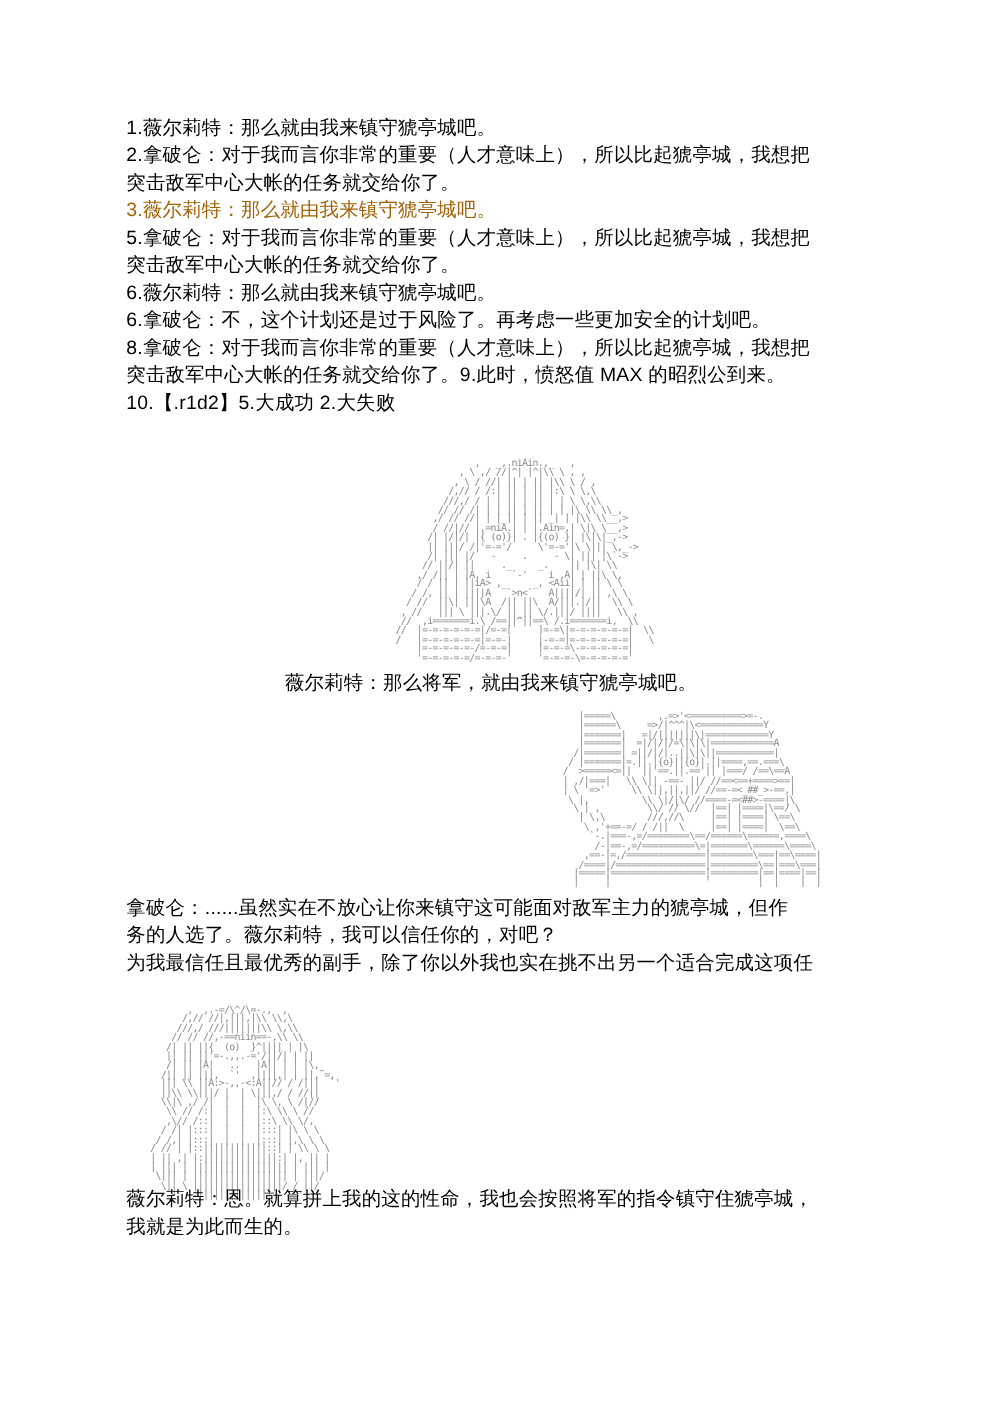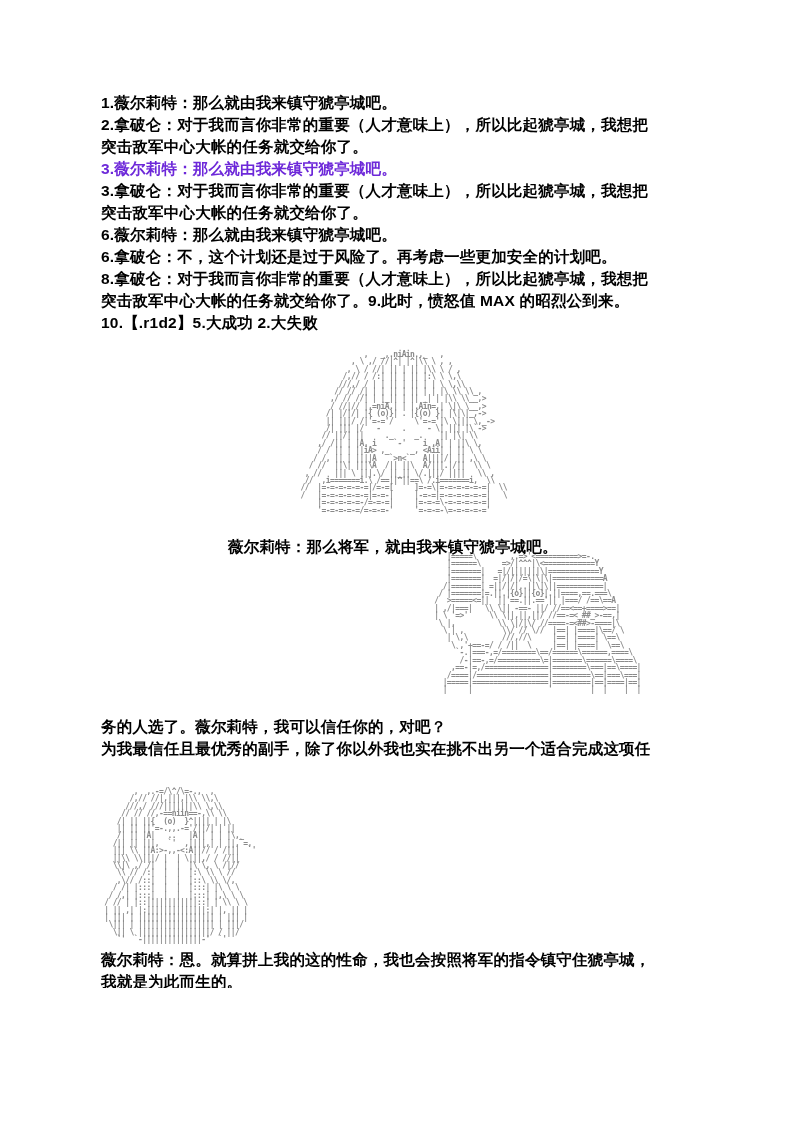--- a/index.html
+++ b/index.html
@@ -1,24 +1,24 @@
 <!DOCTYPE html>
 <html><head>
 <meta charset="utf-8">
 <style>
   html,body{margin:0;padding:0;background:#ffffff;}
   .page{
     position:relative;width:800px;height:988px;background:#ffffff;
-    font-family:"Liberation Sans","DejaVu Sans",sans-serif;color:#000000;overflow:hidden;font-weight:bold;
+    font-family:"Liberation Sans","DejaVu Sans",sans-serif;color:#000000;overflow:hidden;
   }
   .txt{font-size:15.5px;line-height:22px;white-space:nowrap;letter-spacing:0.2px;}
   .toplist{position:absolute;left:101px;top:92px;}
-  .red{color:#6d28d9;}
+  .red{color:#a16207;}
   .aa{
-    position:absolute;margin:0;padding:0;
+    position:absolute;margin:16px;padding:0;
     font-family:"DejaVu Sans Mono",monospace;
     font-size:8px;line-height:7.4px;letter-spacing:-0.6px;
     color:#8a8a8a;white-space:pre;
   }
   .aa1{left:292px;top:351px;}
   .aa2{left:430px;top:553px;}
   .aa3{left:100px;top:788px;}
   .caption{position:absolute;left:228px;top:536px;}
   .para{position:absolute;left:101px;top:716px;}
   .final{position:absolute;left:101px;top:949px;}
@@ -26,21 +26,21 @@
 </head>
 <body>
 
 <div class="page">
 
   <div class="toplist">
     <div class="txt">1.薇尔莉特：那么就由我来镇守猇亭城吧。</div>
     <div class="txt">2.拿破仑：对于我而言你非常的重要（人才意味上），所以比起猇亭城，我想把</div>
     <div class="txt">突击敌军中心大帐的任务就交给你了。</div>
     <div class="txt red">3.薇尔莉特：那么就由我来镇守猇亭城吧。</div>
-    <div class="txt">3.拿破仑：对于我而言你非常的重要（人才意味上），所以比起猇亭城，我想把</div>
+    <div class="txt">5.拿破仑：对于我而言你非常的重要（人才意味上），所以比起猇亭城，我想把</div>
     <div class="txt">突击敌军中心大帐的任务就交给你了。</div>
     <div class="txt">6.薇尔莉特：那么就由我来镇守猇亭城吧。</div>
     <div class="txt">6.拿破仑：不，这个计划还是过于风险了。再考虑一些更加安全的计划吧。</div>
     <div class="txt">8.拿破仑：对于我而言你非常的重要（人才意味上），所以比起猇亭城，我想把</div>
     <div class="txt">突击敌军中心大帐的任务就交给你了。9.此时，愤怒值 MAX 的昭烈公到来。</div>
     <div class="txt">10.【.r1d2】5.大成功 2.大失败</div>
   </div>
 
   <pre class="aa aa1">                 ,   _,.niAin.,_   ,
               , \ ,/ //|^| |^|\\ \ , ,
@@ -81,20 +81,21 @@
     | \,\        ///,//\     |==| |====| \==\
      \ ,'+==-=/ / /||  \     |==| |====|  \==\
       `-.|===-,=/========\==/======\======,====\
        /-|==-,=/==========\=|=======\======\====\
      ,==-|=,/===============|========\===|==\====|
     /====|/=================|=========\==|===\===|
    |=====|==================|=========|==|====|==|
    |     |                  '         |  |    |  |</pre>
 
   <div class="para">
+    <div class="txt">拿破仑：......虽然实在不放心让你来镇守这可能面对敌军主力的猇亭城，但作</div>
     <div class="txt">务的人选了。薇尔莉特，我可以信任你的，对吧？</div>
     <div class="txt">为我最信任且最优秀的副手，除了你以外我也实在挑不出另一个适合完成这项任</div>
   </div>
 
   <pre class="aa aa3">        ,  ,.-=/\^/\=-.,  ,
        /,// //|,|||,|\\ \\,\
       ///,/ ///|||||||\\ \,\\
      // // //,-==niin==-,\\ \\
     /| || ||{  (o)  }^|||| | |\
     || || ||'=-.,,.-='/||/| | ||

